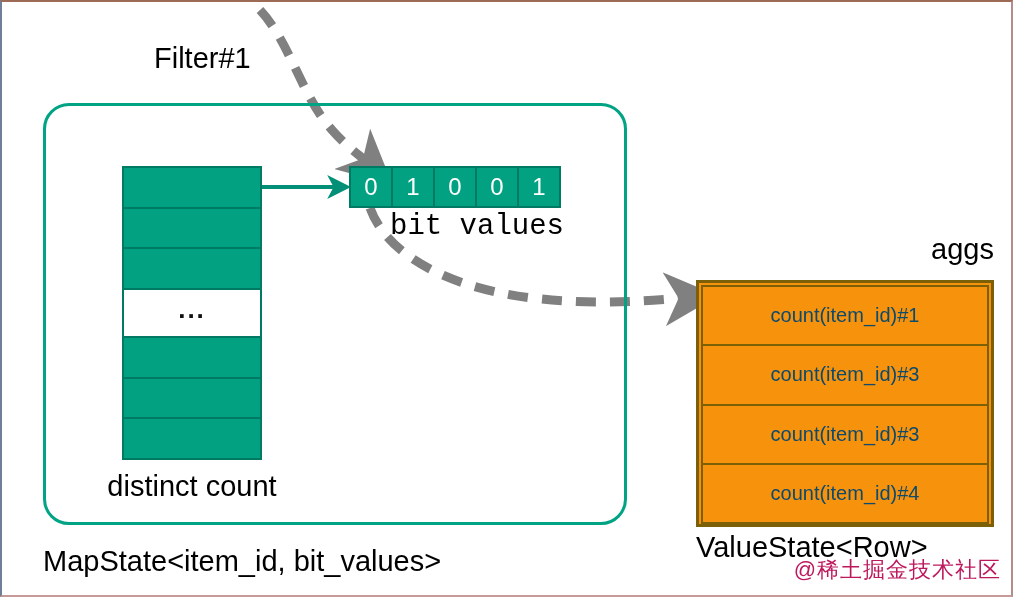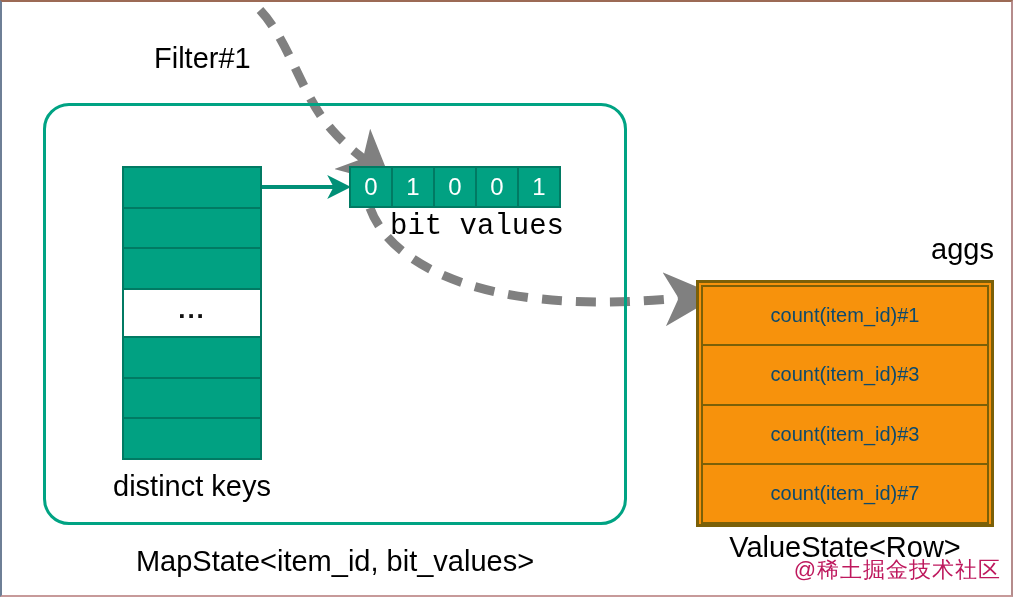--- a/index.html
+++ b/index.html
@@ -159,21 +159,20 @@
     display: flex;
     align-items: center;
     justify-content: center;
   }
 
   
   .caption {
     position: absolute;
     font-size: 29px;
     color: #000000;
-    text-align: center;
   }
   .caption-left {
     left: 41px;
     top: 543px;
     width: 584px;
   }
   .caption-right {
     left: 694px;
     top: 529px;
     width: 298px;
@@ -224,37 +223,37 @@
 
   <div class="keys-column">
     <div class="key-cell"></div>
     <div class="key-cell"></div>
     <div class="key-cell"></div>
     <div class="key-cell ellipsis">...</div>
     <div class="key-cell"></div>
     <div class="key-cell"></div>
     <div class="key-cell"></div>
   </div>
-  <div class="keys-label">distinct keys</div>
+  <div class="keys-label">distinct count</div>
 
   <div class="bits-row">
     <div class="bit-cell">0</div>
     <div class="bit-cell">1</div>
     <div class="bit-cell">0</div>
     <div class="bit-cell">0</div>
     <div class="bit-cell">1</div>
   </div>
   <div class="bits-label">bit values</div>
 
   <div class="aggs-title">aggs</div>
   <div class="aggs-box">
     <div class="agg-row">count(item_id)#1</div>
     <div class="agg-row">count(item_id)#3</div>
     <div class="agg-row">count(item_id)#3</div>
-    <div class="agg-row">count(item_id)#7</div>
+    <div class="agg-row">count(item_id)#4</div>
   </div>
 
   <div class="caption caption-left">MapState&lt;item_id, bit_values&gt;</div>
   <div class="caption caption-right">ValueState&lt;Row&gt;</div>
 
   <div class="watermark">@稀土掘金技术社区</div>
 
 </div>
 
 </body></html>

